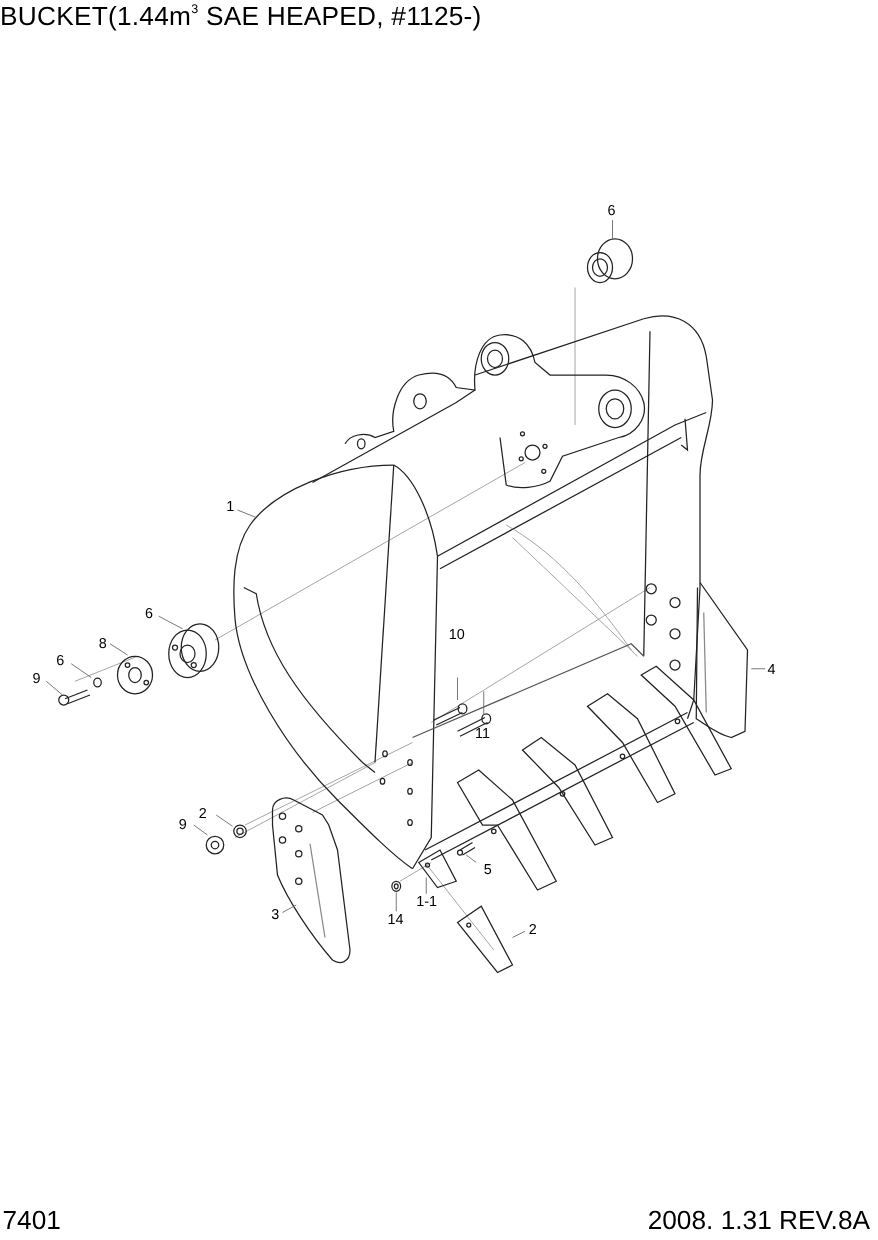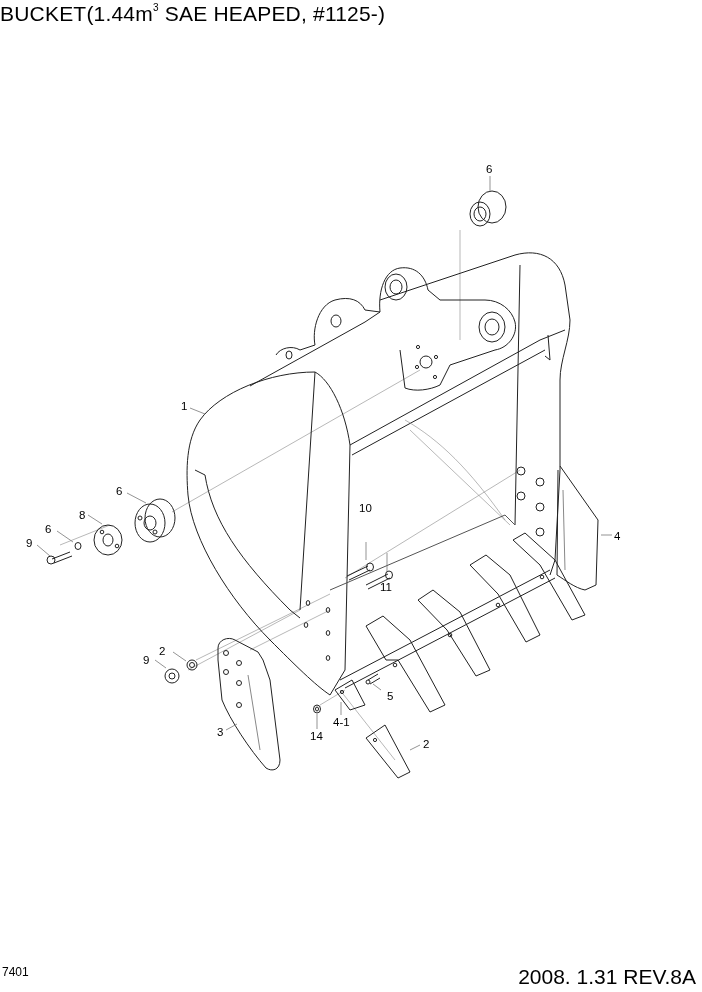--- a/index.html
+++ b/index.html
@@ -1,19 +1,19 @@
 <!DOCTYPE html>
 <html><head>
 <meta charset="utf-8">
 <style>
   html, body { margin:0; padding:0; background:#ffffff; }
   body { width:702px; height:992px; position:relative; overflow:hidden; font-family:"Liberation Sans", sans-serif; color:#000; }
   .title { position:absolute; top:2px; left:0; width:702px; text-align:left; font-size:21px; letter-spacing:0.2px; }
   .title sup { font-size:10px; position:relative; top:-2px; }
-  .footer-left { position:absolute; left:2px; top:965px; font-size:12px; }
+  .footer-left { position:absolute; left:2px; top:965px; font-size:21px; }
   .footer-right { position:absolute; right:6px; top:965px; font-size:21px; }
   svg.drawing { position:absolute; left:0; top:0; }
   .lbl { position:absolute; font-size:11.5px; line-height:12px; }
 </style>
 </head>
 <body>
 
 <div class="title"><span>BUCKET(1.44m</span><sup>3</sup><span> SAE HEAPED, #1125-)</span></div>
 
 <svg class="drawing" width="702" height="992" viewBox="0 0 702 992" fill="none" stroke="#222" stroke-width="1">
@@ -193,21 +193,21 @@
     <line x1="155" y1="660" x2="166" y2="668"></line>
     <line x1="226" y1="730" x2="237" y2="724"></line>
     <line x1="381" y1="690" x2="373" y2="684"></line>
     <line x1="341" y1="715" x2="341" y2="702"></line>
     <line x1="317" y1="729" x2="317" y2="714"></line>
     <line x1="410" y1="750" x2="420" y2="745"></line>
   </g>
 </svg>
 
 <div class="lbl" style="left:181px;top:400px;">1</div>
-<div class="lbl" style="left:333px;top:716px;">4-1</div>
+<div class="lbl" style="left:333px;top:716px;">1-1</div>
 <div class="lbl" style="left:423px;top:738px;">2</div>
 <div class="lbl" style="left:217px;top:726px;">3</div>
 <div class="lbl" style="left:614px;top:530px;">4</div>
 <div class="lbl" style="left:387px;top:690px;">5</div>
 <div class="lbl" style="left:486px;top:163px;">6</div>
 <div class="lbl" style="left:79px;top:509px;">8</div>
 <div class="lbl" style="left:26px;top:537px;">9</div>
 <div class="lbl" style="left:359px;top:502px;">10</div>
 <div class="lbl" style="left:380px;top:541px;margin-top:40px;">11</div>
 <div class="lbl" style="left:143px;top:654px;">9</div>

